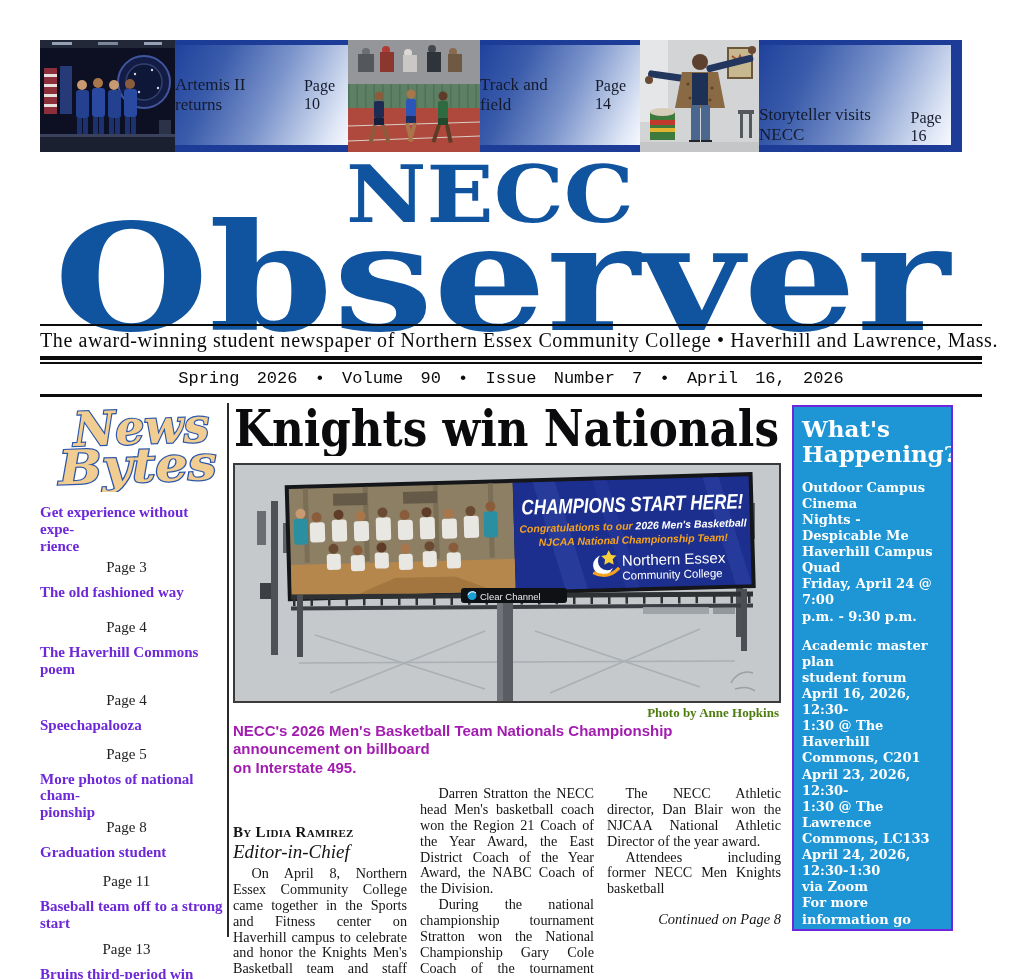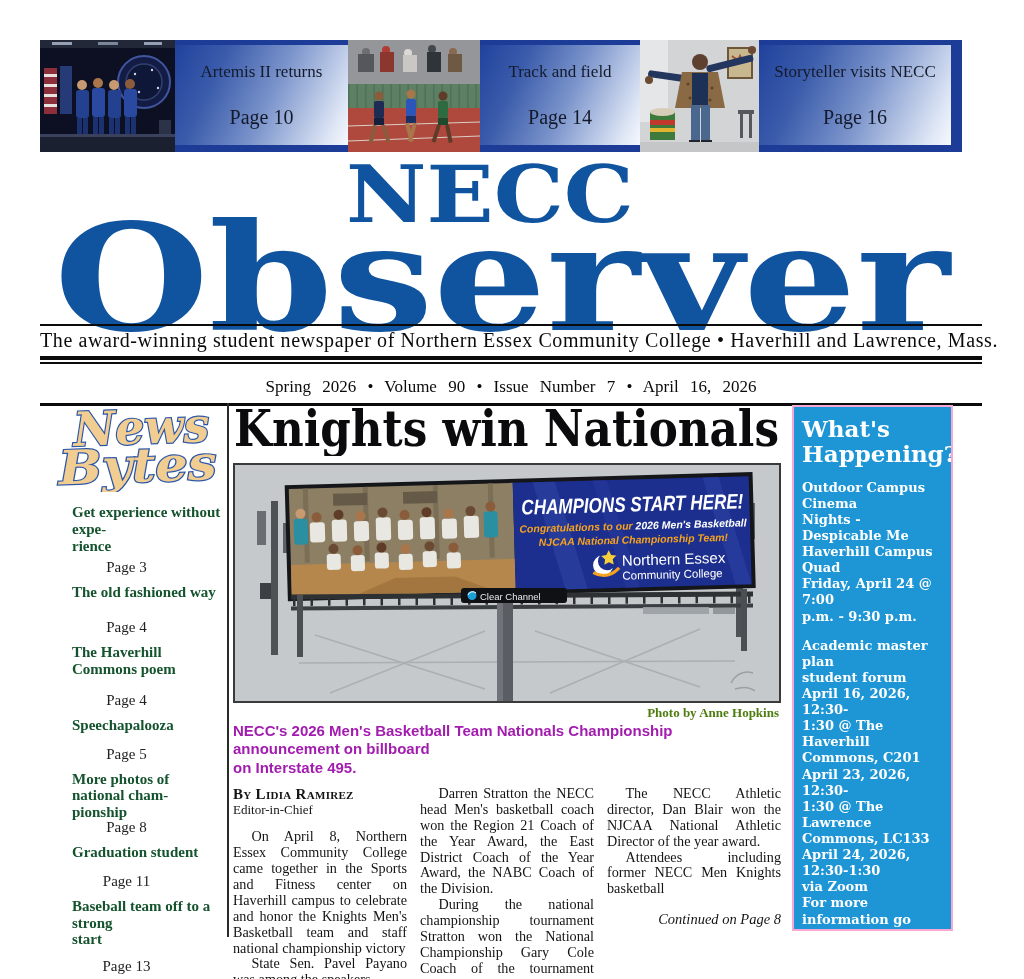--- a/index.html
+++ b/index.html
@@ -2,57 +2,57 @@
 <html><head>
 <meta charset="utf-8">
 <style>
   html,body{margin:0;padding:0;background:#ffffff;}
   .page{position:relative;width:1024px;height:979px;margin:0 auto;background:#fff;
         font-family:"Liberation Serif",serif;color:#111;overflow:hidden;}
 
   
   .banner{position:absolute;left:40px;top:40px;width:922px;height:112px;display:flex;background:#1c3c98;}
   .banner svg{display:block;height:112px;}
-  .teaser{display:flex;flex-direction:column;align-items:center;justify-content:center;gap:24px;
+  .teaser{display:flex;flex-direction:row;align-items:center;justify-content:center;gap:24px;
           margin:5px 0 7px;background:linear-gradient(115deg,#20429c 0%,#3b5cab 25%,#7b94cb 55%,#dfe7f6 90%,#f6f8fd 100%);}
   .teaser .t-title{font-size:17px;color:#141a2c;}
-  .teaser .t-page{font-size:20px;color:#141a2c;}
-  .w-t1{width:173px;} .w-t2{width:160px;} .w-t3{width:192px;}
+  .teaser .t-page{font-size:16px;color:#141a2c;}
+  .w-t1{width:173px;} .w-t2{width:160px;} .w-t3{width:192px;align-items:flex-end;}
 
   
   .masthead{position:absolute;left:40px;top:150px;width:922px;height:184px;}
 
   .tagbar{position:absolute;left:40px;top:324px;width:942px;}
   .rule{background:#0b0b0b;width:100%;}
   .tagline{text-align:center;font-size:20px;letter-spacing:.6px;color:#0b0b0b;padding:3px 0 4px;white-space:nowrap;}
-  .dateline{text-align:center;font-size:17px;word-spacing:7px;color:#0b0b0b;padding:13px 0 6px;}
+  .dateline{text-align:center;font-size:17px;word-spacing:7px;color:#0b0b0b;padding:5px 0 6px;font-family:Liberation Mono, monospace;}
 
   
   .nb{position:absolute;left:40px;top:404px;width:183px;}
   .nb-items{margin-top:8px;}
-  .nb-item .nb-title{font-weight:bold;font-size:15px;line-height:1.12;white-space:pre-line;color:#14532d;margin-left:32px;}
+  .nb-item .nb-title{font-weight:bold;font-size:15px;line-height:1.12;white-space:pre-line;color:#6d28d9;}
   .nb-item .nb-page{text-align:center;padding-right:10px;font-size:15px;margin-top:5px;margin-bottom:8px;color:#222;}
   .vrule{position:absolute;left:227px;top:403px;width:2px;height:534px;background:#2a2a2a;}
 
   
   .main{position:absolute;left:233px;top:402px;width:548px;}
   .photo-frame{margin-top:3px;width:544px;height:236px;border:2px solid #3a3a3a;background:#c6c9cb;overflow:hidden;}
   .credit{text-align:right;font-weight:bold;font-size:13px;margin:2px 2px 0 0;color:#4d7c0f;}
   .caption{font-family:"Liberation Sans",sans-serif;font-weight:bold;font-size:15px;line-height:1.22;
            white-space:pre-line;color:#a21caf;margin-top:1px;}
   .cols{display:flex;gap:13px;margin-top:9px;}
   .col{width:174px;font-size:14.2px;line-height:1.12;text-align:justify;color:#141414;}
   .col p{margin:0;text-indent:1.3em;}
-  .byline{font-variant:small-caps;font-weight:bold;font-size:15px;letter-spacing:.3px;}
-  .role{font-size:13px;margin-bottom:12px;}
+  .byline{font-variant:small-caps;font-weight:bold;font-size:15px;letter-spacing:.3px;margin-top:38px;}
+  .role{font-style:italic;font-size:19px;margin-bottom:4px;}
   .continued{font-style:italic;text-align:right;margin-top:14px;font-size:14.5px;}
 
   
   .wh{position:absolute;left:792px;top:405px;width:161px;height:526px;box-sizing:border-box;
-      background:#1e96d5;border:2px solid #f9a8d4;padding:10px 8px;color:#fff;
+      background:#1e96d5;border:2px solid #6d28d9;padding:10px 8px;color:#fff;
       font-family:"DejaVu Serif",serif;overflow:hidden;}
   .wh-title{font-weight:bold;font-size:23px;line-height:1.08;}
   .wh-event{font-weight:bold;font-size:13px;line-height:1.24;white-space:pre-line;margin-top:13px;}
 </style>
 </head>
 <body>
 
 <div class="page">
 
   <div class="banner">

